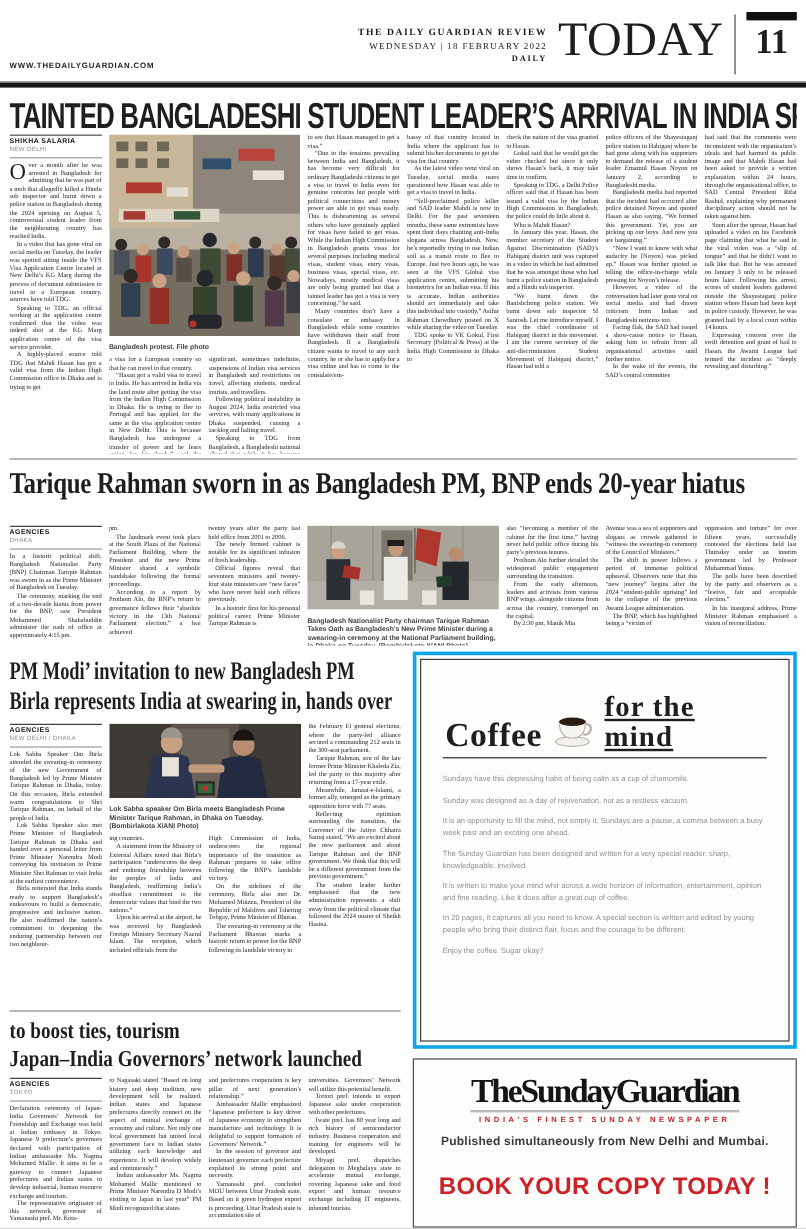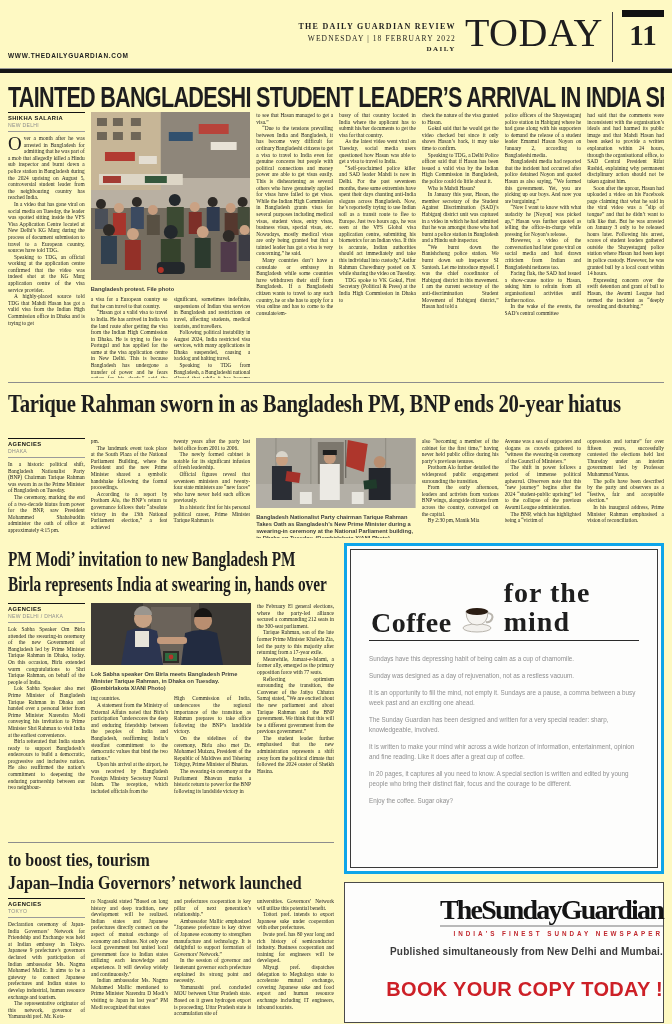--- a/index.html
+++ b/index.html
@@ -1,16 +1,16 @@
 <!DOCTYPE html>
 <html><head>
 <meta charset="utf-8">
 <style>
   html,body{margin:0;padding:0;background:#888;}
-  .page{position:relative;width:672px;height:1024px;margin:0 auto;background:#fef9c3;
+  .page{position:relative;width:672px;height:1024px;margin:0 auto;background:#ffffff;
         overflow:hidden;font-family:"Liberation Serif",serif;color:#1e1e1e;}
   .pad{padding:0 8px;}
 
   
   .header{position:relative;height:66px;}
   .site-url{position:absolute;left:8px;top:52px;font:700 6.5px "Liberation Sans",sans-serif;
             letter-spacing:.7px;color:#222;}
   .mast-right{position:absolute;right:8px;top:10px;display:flex;align-items:flex-start;gap:9px;}
   .pub-block{text-align:right;padding-top:12px;}
   .pub-name{font-weight:700;font-size:8px;letter-spacing:1.3px;}
@@ -65,28 +65,28 @@
   .lower{display:flex;gap:10px;padding:0 8px;margin-top:5px;}
   .lower-left{width:326px;flex:none;}
   .lower-right{flex:1;min-width:0;}
 
   
   .coffee-box{border:3px solid #0ea5e9;padding:3px;height:331px;box-sizing:border-box;background:#fdfdfc;}
   .coffee-inner{border:1.6px solid #3a3a3a;height:100%;box-sizing:border-box;padding:18px 16px 6px;overflow:hidden;}
   .coffee-title{display:flex;align-items:flex-end;justify-content:center;gap:8px;
                 border-bottom:1.3px solid #2a2a2a;padding:10px 2px 3px;margin:0 2px;}
   .coffee-word{font-size:28px;font-weight:700;line-height:1;letter-spacing:.5px;}
-  .coffee-word2{font-size:28px;font-weight:700;line-height:1.05;letter-spacing:1px;}
+  .coffee-word2{font-size:24px;font-weight:700;line-height:1.05;letter-spacing:1px;text-decoration:underline;}
   .coffee-text{margin-top:13px;padding:0 2px;}
   .coffee-para{font-family:"Liberation Sans",sans-serif;font-size:6.3px;line-height:1.55;
                color:#8f8f8f;margin:0 0 7.5px;text-align:left;}
 
   
   .ad-box{border:1.2px solid #4a4a4a;margin-top:8px;height:141px;box-sizing:border-box;
-          text-align:right;padding-top:13px;background:#fdfdfc;}
+          text-align:center;padding-top:13px;background:#fdfdfc;}
   .ad-logo{display:inline-block;font-family:"Liberation Serif",serif;font-weight:700;
            font-size:28px;line-height:1;letter-spacing:-1.8px;color:#141414;
            border-bottom:2.5px solid #b9b9b9;padding-bottom:1px;}
   .ad-tagline{font-family:"Liberation Sans",sans-serif;font-weight:700;font-size:6.3px;
               letter-spacing:3px;color:#c0272d;margin-top:3px;}
   .ad-published{font-family:"Liberation Sans",sans-serif;font-weight:700;font-size:10px;
                 color:#3b3b3b;margin-top:9px;letter-spacing:.2px;}
   .ad-cta{font-family:"Liberation Sans",sans-serif;font-weight:800;font-size:20px;
           color:#cd2027;margin-top:21px;letter-spacing:.3px;}
 </style>

